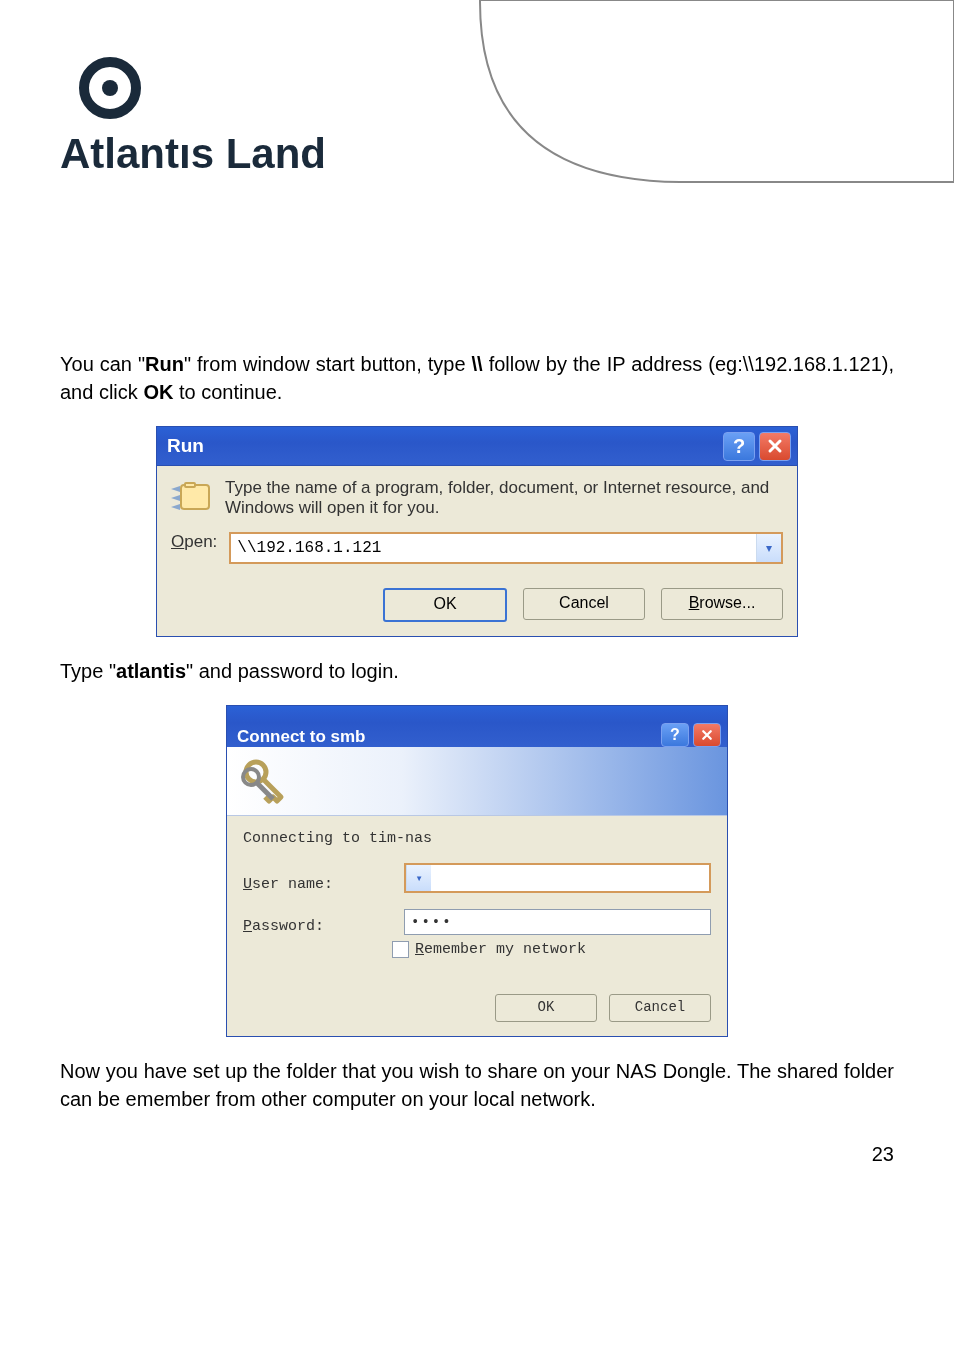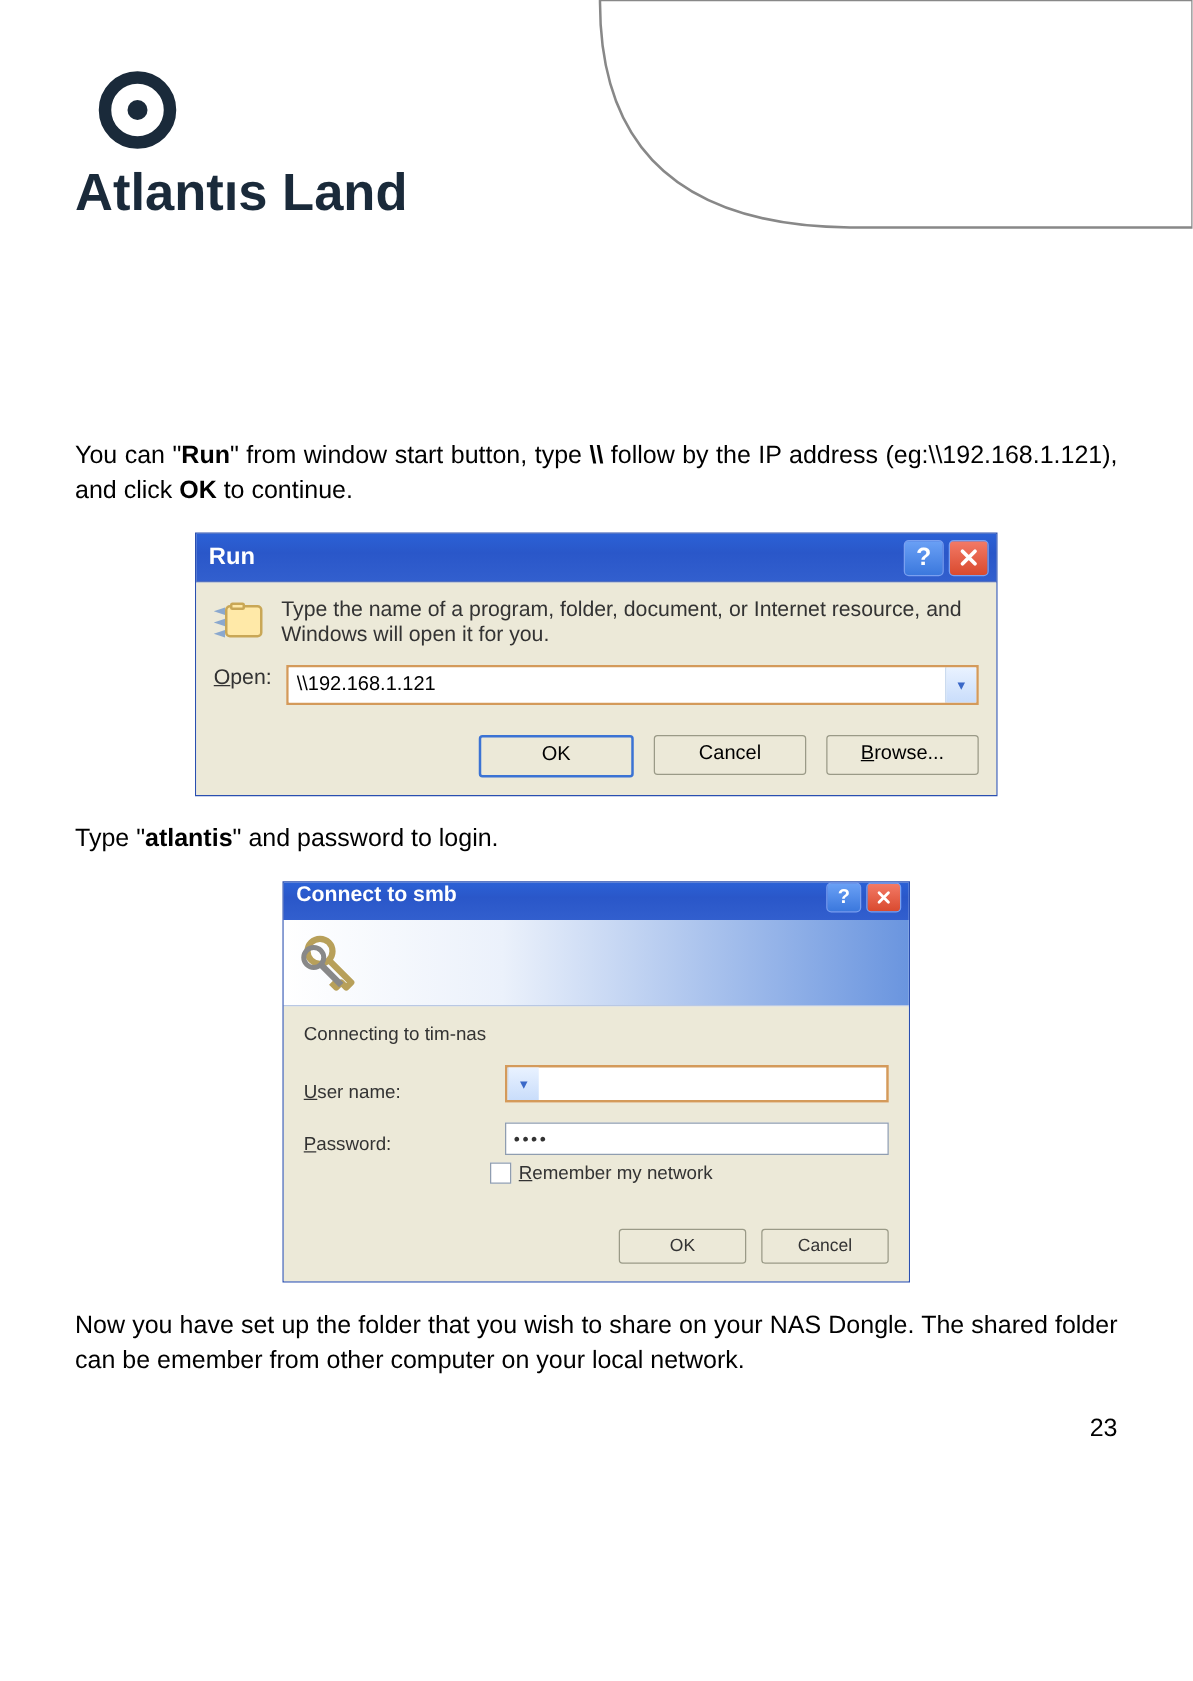--- a/index.html
+++ b/index.html
@@ -87,21 +87,21 @@
   .run-combo {
     flex:1;
     display:flex;
     border: 2px solid #d49a5a;
     background: #fff;
     height: 28px;
   }
   .run-combo input {
     flex:1;
     border:0; outline:0;
-    font-family: Liberation Sans, sans-serif;
+    font-family: Liberation Mono, monospace;
     font-size: 16px;
     padding: 2px 6px;
   }
   .combo-arrow {
     width: 24px;
     display:flex; align-items:center; justify-content:center;
     border-left:1px solid #cbdbef;
     background: linear-gradient(#e9f2ff,#c9ddfb);
     color:#3a68c8;
     font-size:12px;
@@ -125,22 +125,22 @@
   .xp-btn u { text-decoration: underline; }
 
   
   .conn-dialog {
     width: 500px;
     border: 1px solid #2a4fb0;
     background:#fff;
   }
   .conn-titlebar {
     background: linear-gradient(#2b61d6, #2a57c9 40%, #325fce);
-    display:flex; align-items:flex-start;
-    height:30px;
+    display:flex; align-items:flex-end;
+    height:41px;
     padding: 0 6px 0 10px;
     gap: 24px;
   }
   .conn-title {
     color:#fff;
     font-weight:700;
     font-size: 17px;
     flex:1;
     font-family:"Trebuchet MS", Tahoma, sans-serif;
   }
@@ -148,21 +148,21 @@
     height: 68px;
     background: linear-gradient(to right,#ffffff 0%, #ebf1fb 35%, #6a95df 100%);
     border-bottom:1px solid #b9c8e4;
     position:relative;
     display:flex; align-items:center;
     padding-left:12px;
   }
   .conn-body {
     background:#ece9d8;
     padding: 14px 16px 14px 16px;
-    font-family: Liberation Sans, sans-serif;
+    font-family: Liberation Mono, monospace;
     font-size: 15px;
     color:#333;
   }
   .conn-field-row {
     display:flex; align-items:flex-end; gap:26px;
     margin-top: 16px;
   }
   .conn-label { width: 135px; }
   .conn-label u { text-decoration:underline; }
   .conn-combo {

